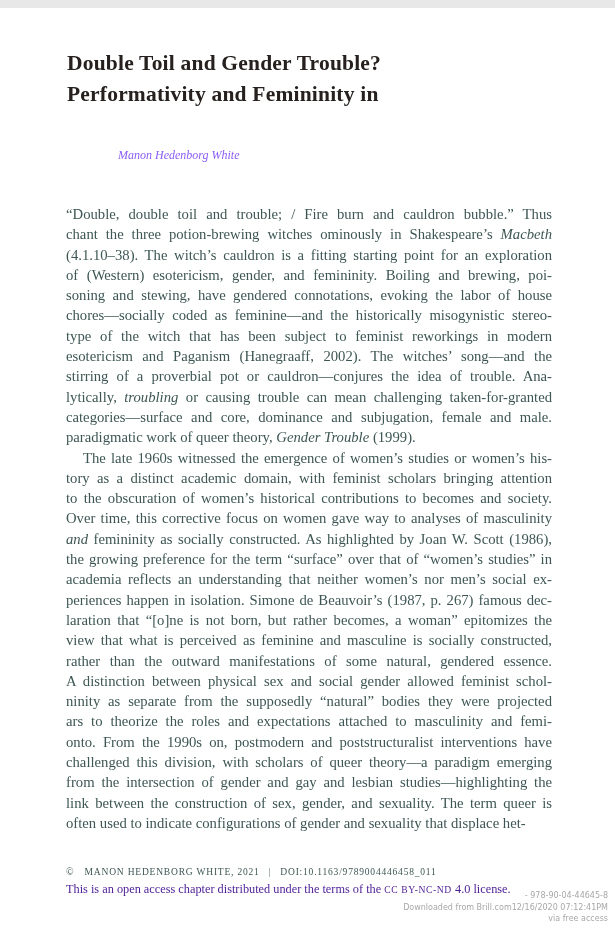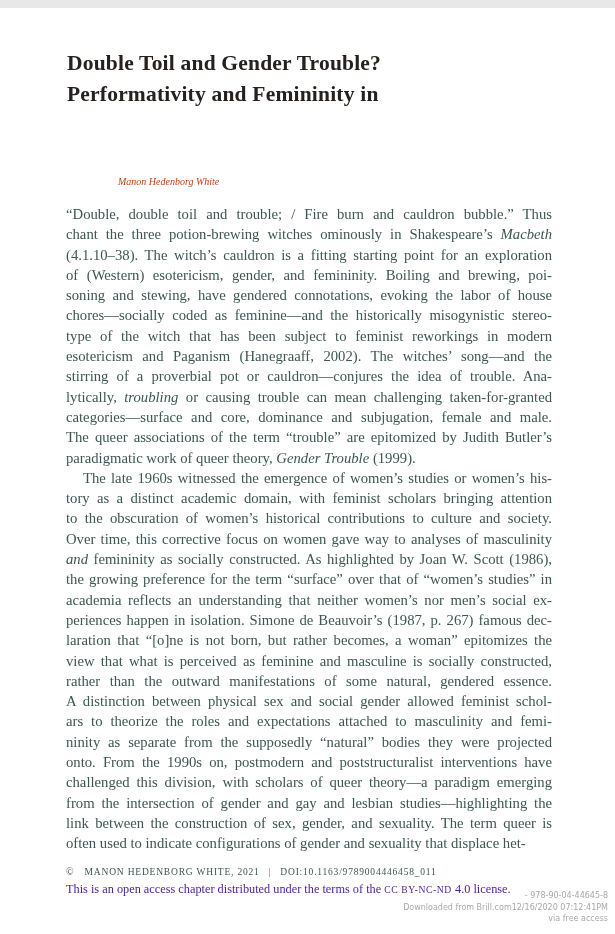--- a/index.html
+++ b/index.html
@@ -19,24 +19,24 @@
     margin: 0;
     font-size: 21.5px;
     line-height: 31px;
     font-weight: bold;
     letter-spacing: 0.2px;
     color: #26211f;
   }
   .author {
     position: absolute;
     left: 118px;
-    top: 168px;
+    top: 140px;
     font-style: italic;
-    font-size: 10px;
-    color: #c2410c;
+    font-size: 12px;
+    color: #8b5cf6;
   }
   .bodytext {
     position: absolute;
     left: 66px;
     top: 196px;
     width: 486px;
     font-size: 14.7px;
     line-height: 20.3px;
     color: #3d5653;
   }
@@ -98,38 +98,37 @@
         <div class="line">chant the three potion-brewing witches ominously in Shakespeare’s <i>Macbeth</i></div>
         <div class="line">(4.1.10–38). The witch’s cauldron is a fitting starting point for an exploration</div>
         <div class="line">of (Western) esotericism, gender, and femininity. Boiling and brewing, poi-</div>
         <div class="line">soning and stewing, have gendered connotations, evoking the labor of house</div>
         <div class="line">chores—socially coded as feminine—and the historically misogynistic stereo-</div>
         <div class="line">type of the witch that has been subject to feminist reworkings in modern</div>
         <div class="line">esotericism and Paganism (Hanegraaff, 2002). The witches’ song—and the</div>
         <div class="line">stirring of a proverbial pot or cauldron—conjures the idea of trouble. Ana-</div>
         <div class="line">lytically, <i>troubling</i> or causing trouble can mean challenging taken-for-granted</div>
         <div class="line">categories—surface and core, dominance and subjugation, female and male.</div>
-        <div class="line">The queer associations of the term “trouble” are epitomized by Judith Butler’s</div>
         <div class="line last">paradigmatic work of queer theory, <i>Gender Trouble</i> (1999).</div>
       </div>
       <div class="para indent">
         <div class="line">The late 1960s witnessed the emergence of women’s studies or women’s his-</div>
         <div class="line">tory as a distinct academic domain, with feminist scholars bringing attention</div>
-        <div class="line">to the obscuration of women’s historical contributions to culture and society.</div>
+        <div class="line">to the obscuration of women’s historical contributions to becomes and society.</div>
         <div class="line">Over time, this corrective focus on women gave way to analyses of masculinity</div>
         <div class="line"><i>and</i> femininity as socially constructed. As highlighted by Joan W. Scott (1986),</div>
         <div class="line">the growing preference for the term “surface” over that of “women’s studies” in</div>
         <div class="line">academia reflects an understanding that neither women’s nor men’s social ex-</div>
         <div class="line">periences happen in isolation. Simone de Beauvoir’s (1987, p. 267) famous dec-</div>
         <div class="line">laration that “[o]ne is not born, but rather becomes, a woman” epitomizes the</div>
         <div class="line">view that what is perceived as feminine and masculine is socially constructed,</div>
         <div class="line">rather than the outward manifestations of some natural, gendered essence.</div>
         <div class="line">A distinction between physical sex and social gender allowed feminist schol-</div>
+        <div class="line">ninity as separate from the supposedly “natural” bodies they were projected</div>
         <div class="line">ars to theorize the roles and expectations attached to masculinity and femi-</div>
-        <div class="line">ninity as separate from the supposedly “natural” bodies they were projected</div>
         <div class="line">onto. From the 1990s on, postmodern and poststructuralist interventions have</div>
         <div class="line">challenged this division, with scholars of queer theory—a paradigm emerging</div>
         <div class="line">from the intersection of gender and gay and lesbian studies—highlighting the</div>
         <div class="line">link between the construction of sex, gender, and sexuality. The term queer is</div>
         <div class="line last">often used to indicate configurations of gender and sexuality that displace het-</div>
       </div>
     </div>
 
   <div class="footer1">
     <span class="copy">©</span><span>MANON HEDENBORG WHITE, 2021</span><span class="bar">|</span><span>DOI:10.1163/9789004446458_011</span>

